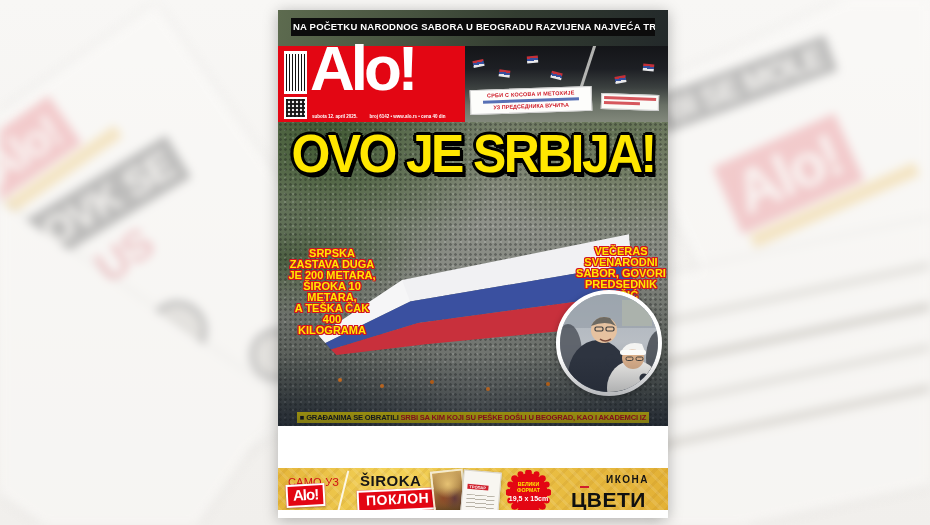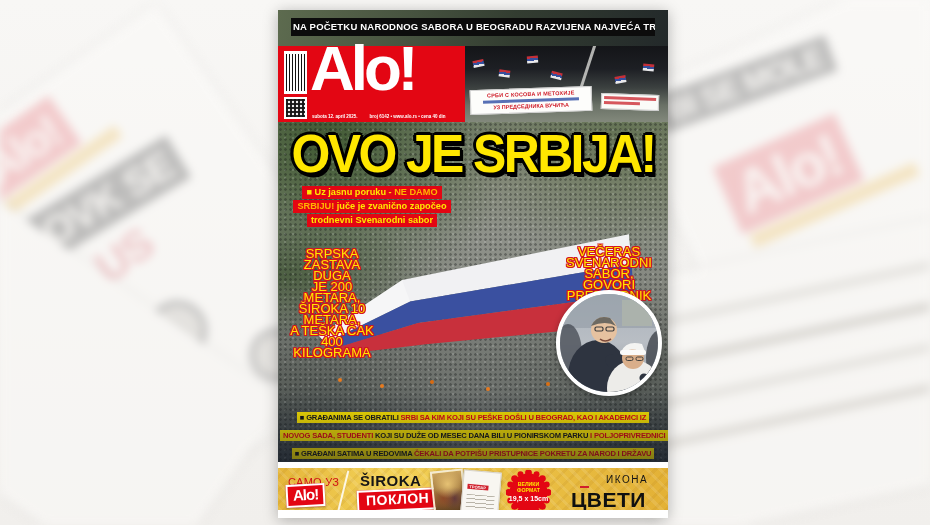--- a/index.html
+++ b/index.html
@@ -58,21 +58,21 @@
   .stage-banner { position:absolute; left:5px; bottom:9px; width:122px; background:#fdfdfb; border:1px solid #ccc;
       transform:rotate(-2deg); padding:2px 2px 3px; text-align:center; }
   .stage-banner .l1 { color:#d0202c; font-weight:800; font-size:5.5px; letter-spacing:.2px; white-space:nowrap; }
   .stage-banner .lmid { width:82%; height:3px; background:#3a57a8; margin:1.5px auto; opacity:.85; }
   .stage-banner .l3 { color:#d0202c; font-weight:800; font-size:5.5px; white-space:nowrap; }
   .stage-banner2 { position:absolute; left:136px; bottom:12px; width:58px; height:16px; background:#fbfbf8;
       border:1px solid #ccc; transform:rotate(2deg); padding:2px; }
   .stage-banner2 .bar { height:3px; background:#cf3a42; margin-bottom:2px; opacity:.85; }
 
   
-  .photo { position:absolute; left:0; top:112px; width:100%; height:340px; overflow:hidden;
+  .photo { position:absolute; left:0; top:112px; width:100%; height:304px; overflow:hidden;
       background:
         radial-gradient(ellipse at 12% 6%, rgba(62,88,48,.95), rgba(62,88,48,0) 38%),
         radial-gradient(ellipse at 2% 45%, rgba(58,80,46,.7), rgba(58,80,46,0) 25%),
         radial-gradient(ellipse at 88% 4%, rgba(84,104,64,.55), rgba(84,104,64,0) 30%),
         radial-gradient(ellipse at 50% 92%, rgba(150,152,148,.45), rgba(150,152,148,0) 55%),
         linear-gradient(180deg,#79816e 0%,#878c7d 18%,#8f928a 34%,#84877f 48%,#70746e 62%,#5c615c 76%,#484e4d 90%,#3a4147 100%); }
   .crowd-texture { position:absolute; inset:0;
       background-image:
         radial-gradient(rgba(10,12,14,.30) 1px, transparent 1.6px),
         radial-gradient(rgba(255,255,255,.14) 1px, transparent 1.5px);
@@ -92,26 +92,26 @@
 
   
   .subhead { position:absolute; top:64px; text-align:center; }
   .subhead .line { display:inline-block; background:#e30613; color:#ffe700; font-weight:800;
       padding:1px 4px 2px; margin-bottom:1px; white-space:nowrap; }
   .subhead-left { left:4px; width:180px; font-size:9.2px; }
   .subhead-right { left:184px; width:202px; font-size:8px; letter-spacing:-.3px; }
   .subhead .em { color:#ffb400; }
 
   
-  .badge { position:absolute; text-align:center; color:#ffe700; font-weight:400; text-transform:uppercase;
-      font-size:13px; line-height:11px;
+  .badge { position:absolute; text-align:center; color:#ffe700; font-weight:700; text-transform:uppercase;
+      font-size:11px; line-height:11px;
       text-shadow:1px 0 #d41420, -1px 0 #d41420, 0 1px #d41420, 0 -1px #d41420,
                   1px 1px #d41420, -1px -1px #d41420, 1px -1px #d41420, -1px 1px #d41420; }
   .badge-left { left:8px; top:126px; width:92px; }
-  .badge-right { right:14px; top:124px; width:90px;text-align:center; }
+  .badge-right { right:2px; top:124px; width:90px;text-align:center; }
 
   
   .inset { position:absolute; left:278px; top:168px; width:106px; height:106px; border:4px solid #fff;
       border-radius:50%; overflow:hidden; box-shadow:0 2px 6px rgba(0,0,0,.35); background:#aab0b8; }
 
   
   .strips { position:absolute; left:2px; right:2px; top:284px; text-align:center; }
   .strips .row { display:inline-block; background:#ffe700; padding:1px 3px; margin-bottom:1px;
       font-weight:900; font-size:7.6px; letter-spacing:-.2px; white-space:nowrap; }
   .seg-black { color:#151515; } .seg-red { color:#e30613; }
@@ -142,21 +142,21 @@
   .book-pages { position:absolute; left:32px; top:2px; width:38px; height:43px; transform:rotate(5deg);
       background:#f8f6f1; border:1px solid #d8d4cb; box-shadow:0 1px 3px rgba(0,0,0,.3); padding:3px 4px; }
   .book-tab { display:inline-block; background:#d0202c; color:#fff; font-weight:900; font-size:4px; padding:0 2px; }
   .book-lines { margin-top:2px; height:28px;
       background:repeating-linear-gradient(180deg,#b9b4a8 0 1px, transparent 1px 4px); }
   .burst { position:absolute; left:228px; top:2px; width:45px; height:45px; }
   .burst-text { position:absolute; inset:0; display:flex; flex-direction:column; align-items:center;
       justify-content:center; text-align:center; line-height:1.15; }
   .burst-text .b1 { color:#ffe700; font-weight:900; font-size:5.2px; }
   .burst-text .b2 { color:#fff; font-weight:900; font-size:7px; margin-top:1px; }
-  .ikona { position:absolute; left:301px; top:6px; color:#141414; font-weight:400; font-size:10px; letter-spacing:1.5px;padding-left:27px; }
+  .ikona { position:absolute; left:301px; top:6px; color:#141414; font-weight:700; font-size:10px; letter-spacing:1.5px;padding-left:27px; }
   .ikona-dash { position:absolute; left:302px; top:18px; width:9px; height:2px; background:#d0202c; }
   .cveti { position:absolute; left:293px; top:20px; color:#101010; font-weight:900; font-size:21px; letter-spacing:.5px;text-align:right; }
 </style>
 </head>
 <body>
 
 <div class="stage">
 
   <div class="bg-collage">
     <div class="bg-paper bg-paper-l1">
@@ -231,29 +231,20 @@
           <polygon points="4,76 92,28 322,2 322,32 98,50 10,84" fill="#f1f1f3"></polygon>
           <polygon points="10,84 98,50 322,32 322,62 104,72 15,91" fill="#3a50a0"></polygon>
           <polygon points="15,91 104,72 322,62 322,92 110,94 20,97" fill="#c8303c"></polygon>
           <polygon points="4,76 92,28 98,50 10,84" fill="#ffffff" opacity="0.35"></polygon>
         </svg>
       </div>
       <div class="vests"></div>
 
       <div class="headline">OVO JE SRBIJA!</div>
 
-      <div class="subhead subhead-left">
-        <div class="line">
-          <span>■ Uz jasnu poruku - </span><span class="em">NE DAMO</span>
-        </div><br>
-        <div class="line">
-          <span class="em">SRBIJU!</span><span> juče je zvanično započeo</span>
-        </div><br>
-        <div class="line"><span>trodnevni Svenarodni sabor</span></div>
-      </div>
 
       <div class="badge badge-left">
         <div>SRPSKA</div>
         <div>ZASTAVA DUGA</div>
         <div>JE 200 METARA,</div>
         <div>ŠIROKA 10 METARA,</div>
         <div>A TEŠKA ČAK 400</div>
         <div>KILOGRAMA</div>
       </div>
       <div class="badge badge-right">

